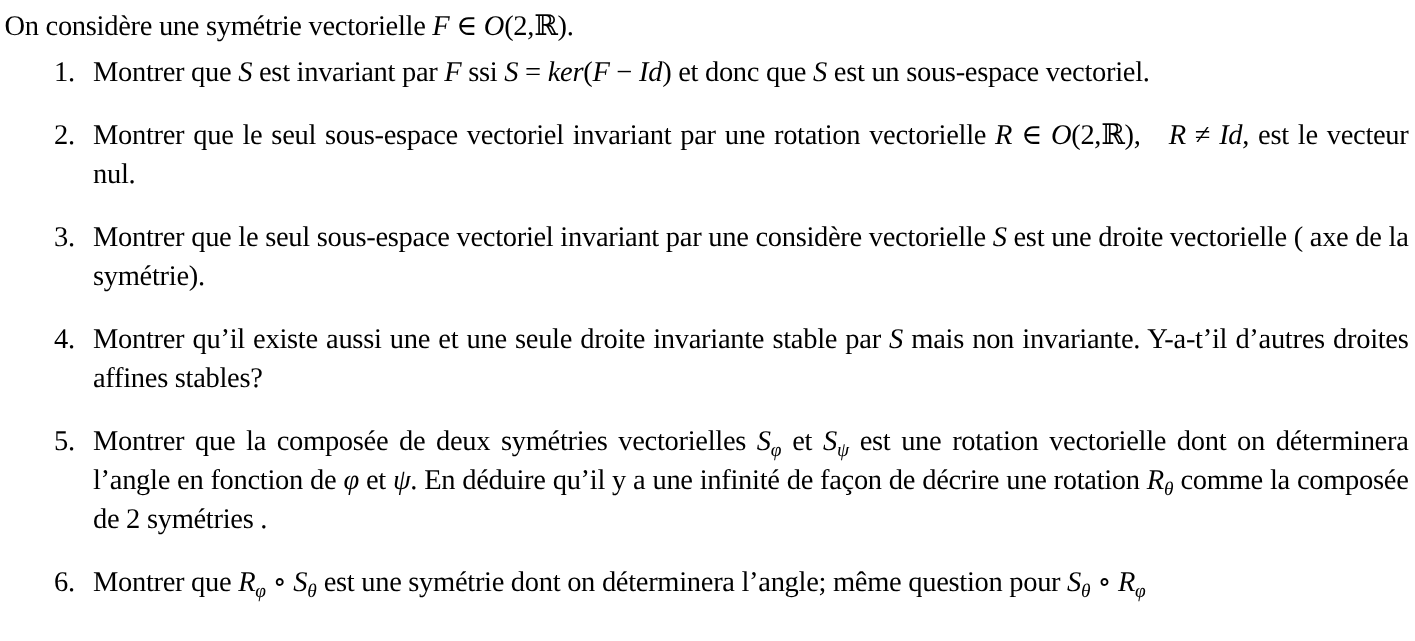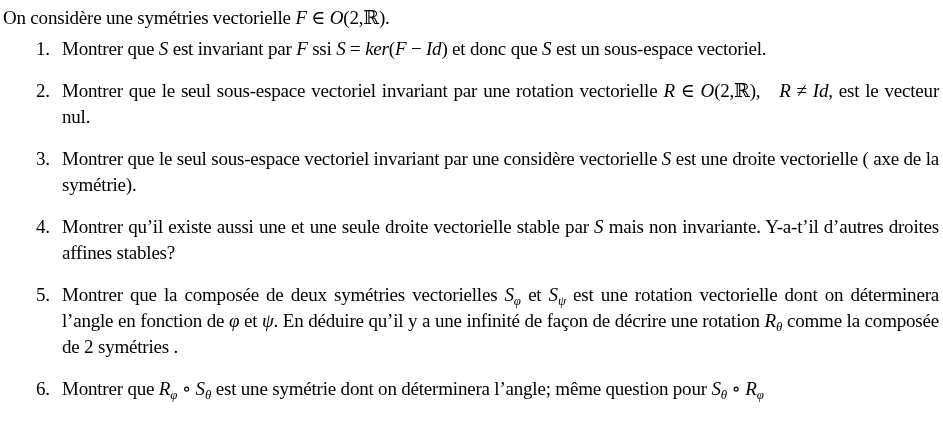--- a/index.html
+++ b/index.html
@@ -56,22 +56,22 @@
     font-size: 0.68em;
     line-height: 0;
     vertical-align: -0.32em;
     letter-spacing: 0;
   }
 </style>
 </head>
 <body>
 
 <div class="page">
-  <p class="intro"><span class="run-n">On considère une symétries vectorielle </span><span class="run-i">F</span><span class="run-n"> ∈ </span><span class="run-i">O</span><span class="run-n">(2,ℝ).</span></p>
+  <p class="intro"><span class="run-n">On considère une symétrie vectorielle </span><span class="run-i">F</span><span class="run-n"> ∈ </span><span class="run-i">O</span><span class="run-n">(2,ℝ).</span></p>
   <div class="items">
       <div class="item"><span class="item-number">1.</span><span class="item-content"><span class="run-n">Montrer que </span><span class="run-i">S</span><span class="run-n"> est invariant par </span><span class="run-i">F</span><span class="run-n"> ssi </span><span class="run-i">S</span><span class="run-n"> = </span><span class="run-i">ker</span><span class="run-n">(</span><span class="run-i">F</span><span class="run-n"> − </span><span class="run-i">Id</span><span class="run-n">) et donc que </span><span class="run-i">S</span><span class="run-n"> est un sous-espace vectoriel.</span></span></div>
       <div class="item"><span class="item-number">2.</span><span class="item-content"><span class="run-n">Montrer que le seul sous-espace vectoriel invariant par une rotation vectorielle </span><span class="run-i">R</span><span class="run-n"> ∈ </span><span class="run-i">O</span><span class="run-n">(2,ℝ),</span><span class="run-n"> </span><span class="run-i">R</span><span class="run-n"> ≠ </span><span class="run-i">Id</span><span class="run-n">, est le vecteur nul.</span></span></div>
       <div class="item"><span class="item-number">3.</span><span class="item-content"><span class="run-n">Montrer que le seul sous-espace vectoriel invariant par une considère vectorielle </span><span class="run-i">S</span><span class="run-n"> est une droite vectorielle ( axe de la symétrie).</span></span></div>
-      <div class="item"><span class="item-number">4.</span><span class="item-content"><span class="run-n">Montrer qu’il existe aussi une et une seule droite vectorielle stable par </span><span class="run-i">S</span><span class="run-n"> mais non invariante. Y-a-t’il d’autres droites affines stables?</span></span></div>
+      <div class="item"><span class="item-number">4.</span><span class="item-content"><span class="run-n">Montrer qu’il existe aussi une et une seule droite invariante stable par </span><span class="run-i">S</span><span class="run-n"> mais non invariante. Y-a-t’il d’autres droites affines stables?</span></span></div>
       <div class="item"><span class="item-number">5.</span><span class="item-content"><span class="run-n">Montrer que la composée de deux symétries vectorielles </span><span class="run-i">S</span><span class="run-sub">φ</span><span class="run-n"> et </span><span class="run-i">S</span><span class="run-sub">ψ</span><span class="run-n"> est une rotation vectorielle dont on déterminera l’angle en fonction de </span><span class="run-i">φ</span><span class="run-n"> et </span><span class="run-i">ψ</span><span class="run-n">. En déduire qu’il y a une infinité de façon de décrire une rotation </span><span class="run-i">R</span><span class="run-sub">θ</span><span class="run-n"> comme la composée de 2 symétries .</span></span></div>
       <div class="item"><span class="item-number">6.</span><span class="item-content"><span class="run-n">Montrer que </span><span class="run-i">R</span><span class="run-sub">φ</span><span class="run-n"> ∘ </span><span class="run-i">S</span><span class="run-sub">θ</span><span class="run-n"> est une symétrie dont on déterminera l’angle; même question pour </span><span class="run-i">S</span><span class="run-sub">θ</span><span class="run-n"> ∘ </span><span class="run-i">R</span><span class="run-sub">φ</span></span></div>
     </div>
 </div>
 
 </body></html>

